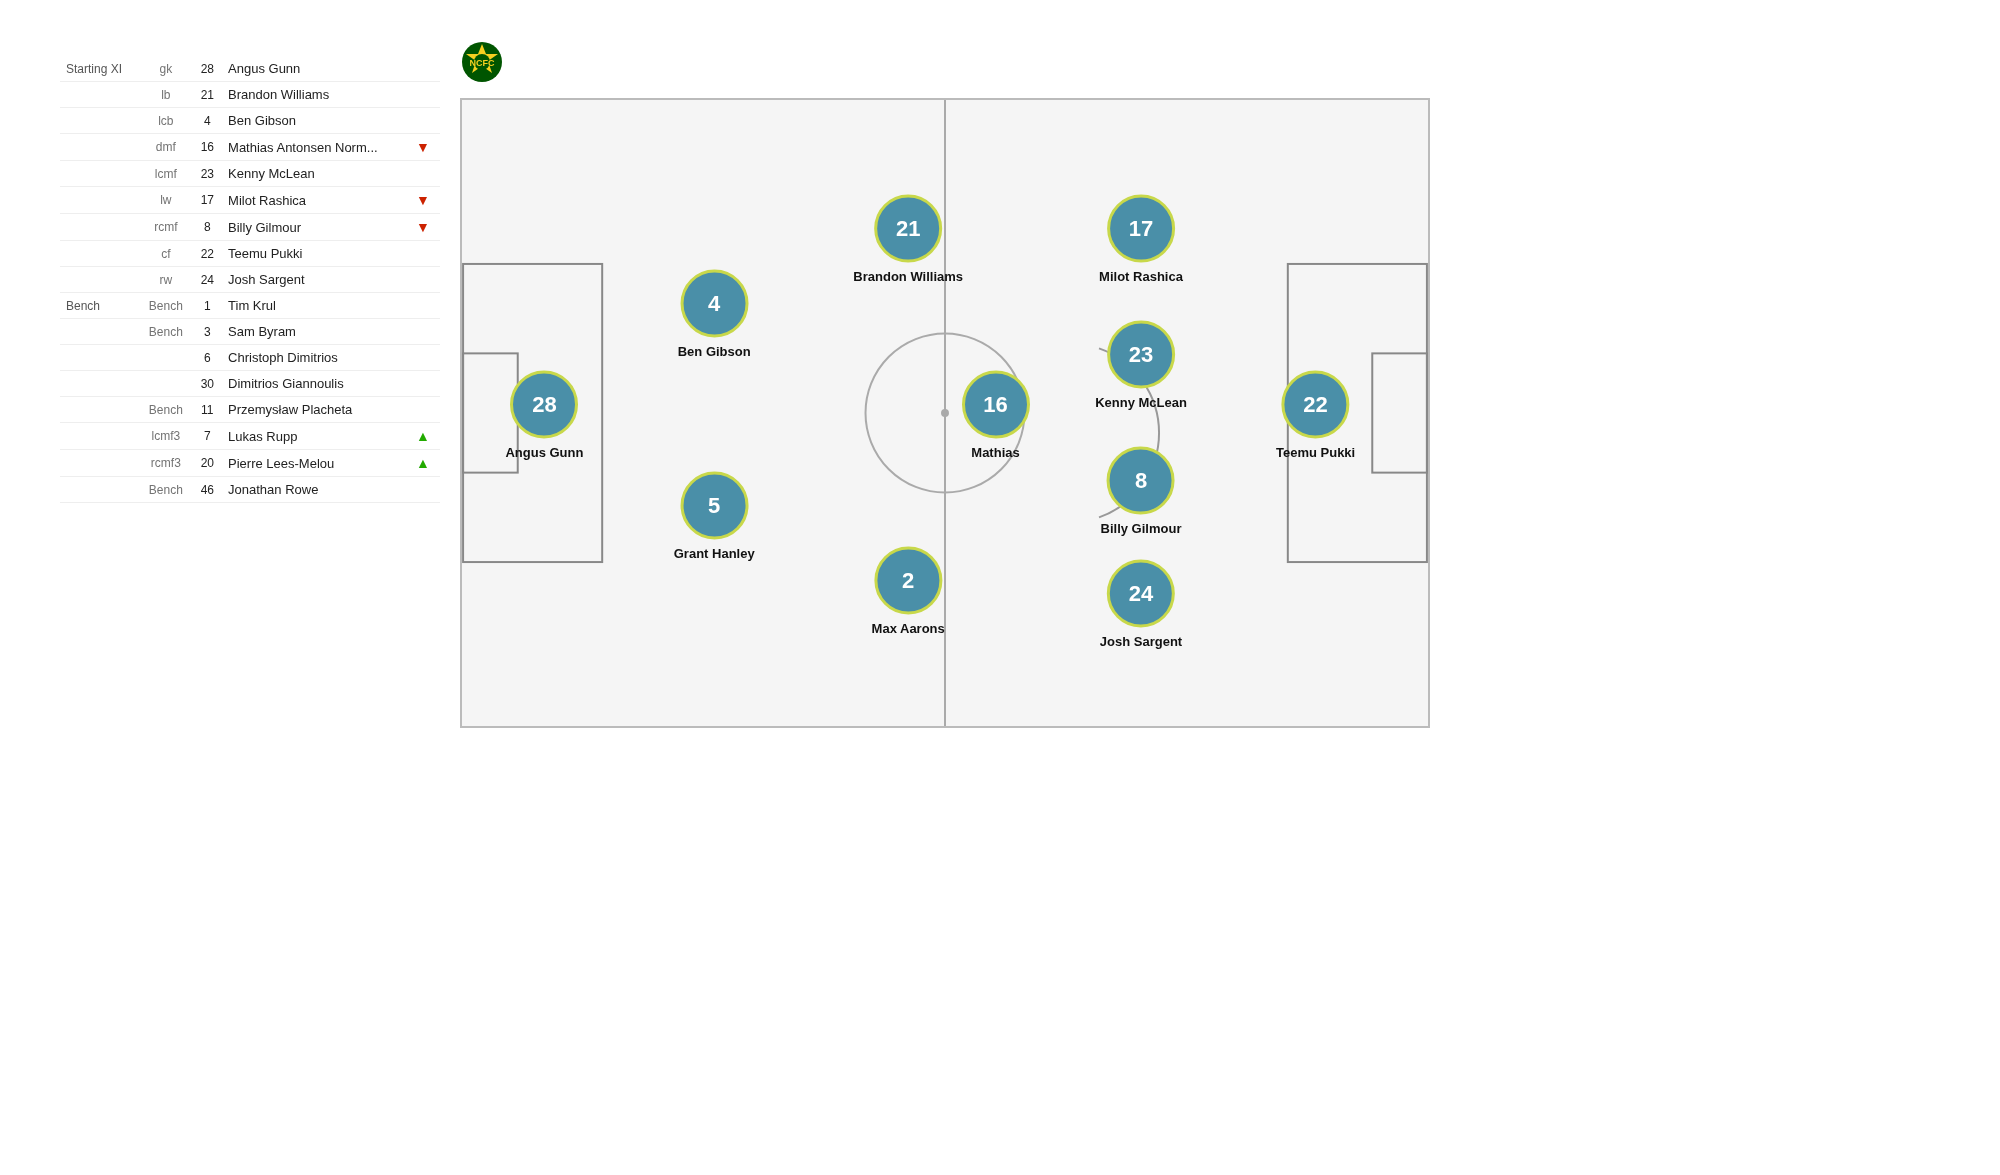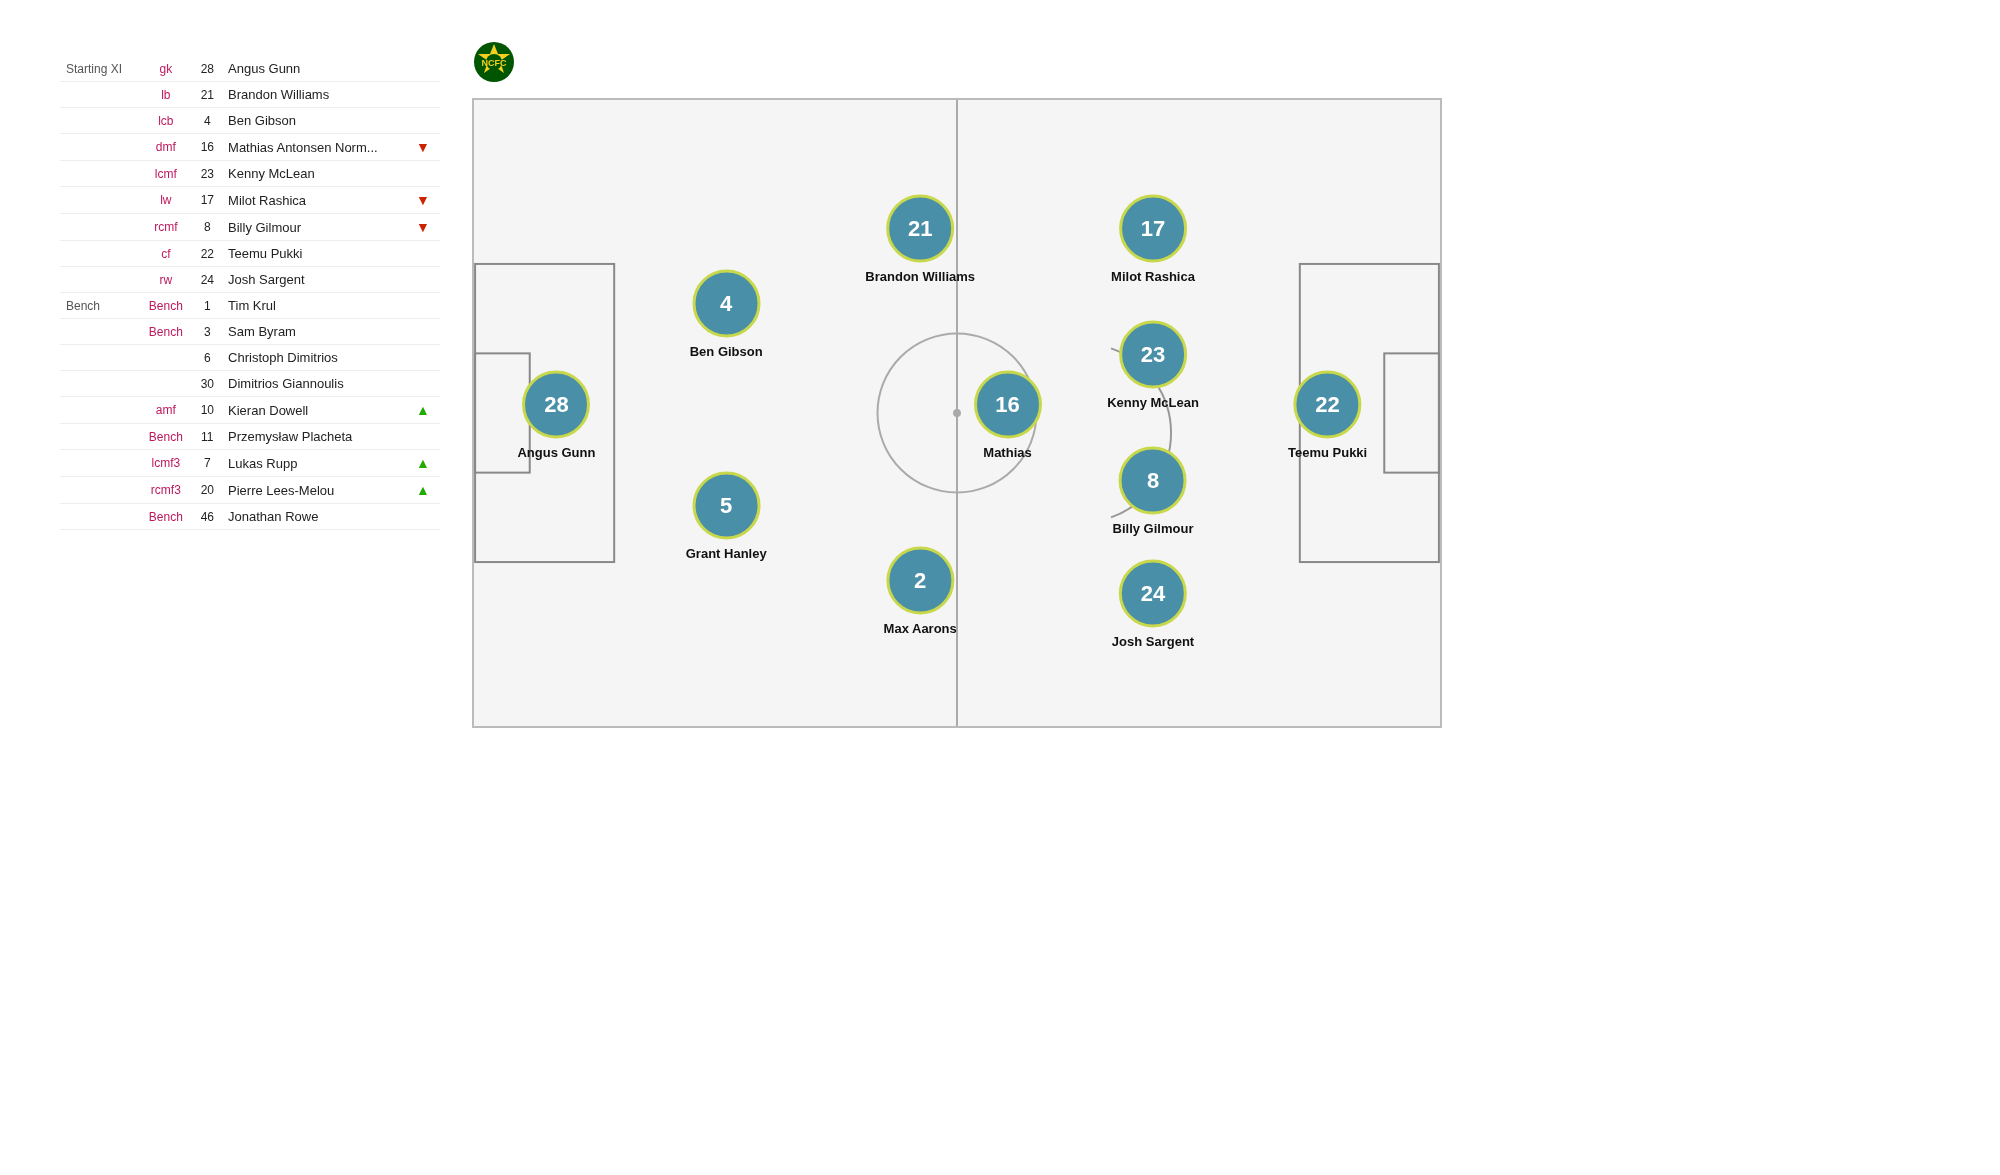--- a/index.html
+++ b/index.html
@@ -8,21 +8,21 @@
       font-family: Arial, sans-serif;
       font-size: 13px;
       color: #222;
       width: 2000px;
       min-height: 1175px;
     }
     .page-container {
       display: flex;
       flex-direction: row;
       padding: 40px 60px;
-      gap: 32px;
+      gap: 20px;
     }
     
     .left-panel {
       width: 380px;
       flex-shrink: 0;
     }
     .lineup-title {
       font-size: 20px;
       font-weight: 600;
       margin-bottom: 16px;
@@ -33,21 +33,21 @@
     }
     .lineup-table td {
       padding: 5px 6px;
       vertical-align: middle;
       white-space: nowrap;
     }
     .lineup-table tr {
       border-bottom: 1px solid #eee;
     }
     .col-section { color: #555; font-size: 12px; }
-    .col-pos { color: #be185d; font-size: 12px; text-align: center; margin-top: 20px; }
+    .col-pos { color: #737373; font-size: 12px; text-align: center; margin-top: 20px; }
     .col-num { text-align: center; font-size: 12px; }
     .col-name { font-size: 13px; }
     .arrow-down { color: #cc2200; font-size: 14px; }
     .arrow-up { color: #22aa00; font-size: 14px; }
 
     
     .right-panel {
       flex: 1;
     }
     .team-header {
@@ -211,27 +211,20 @@
           </tr>
           <tr>
             <td class="col-section"></td>
             <td class="col-pos"></td>
             <td class="col-num">30</td>
             <td class="col-name">Dimitrios Giannoulis</td>
             <td></td>
           </tr>
           <tr>
             <td class="col-section"></td>
-            <td class="col-pos">amf</td>
-            <td class="col-num">10</td>
-            <td class="col-name">Kieran Dowell</td>
-            <td><span class="arrow-up">▲</span></td>
-          </tr>
-          <tr>
-            <td class="col-section"></td>
             <td class="col-pos">Bench</td>
             <td class="col-num">11</td>
             <td class="col-name">Przemysław Placheta</td>
             <td></td>
           </tr>
           <tr>
             <td class="col-section"></td>
             <td class="col-pos">lcmf3</td>
             <td class="col-num">7</td>
             <td class="col-name">Lukas Rupp</td>

